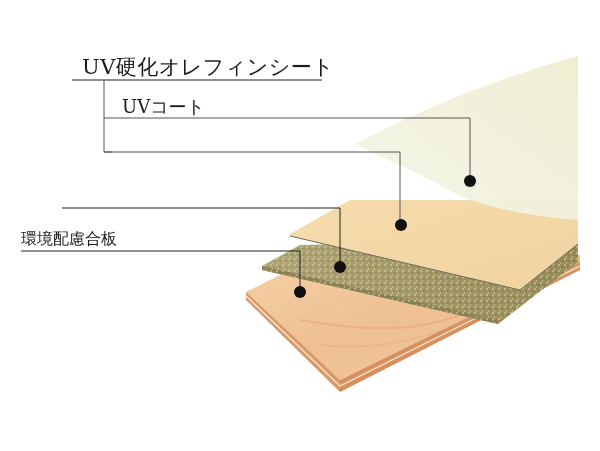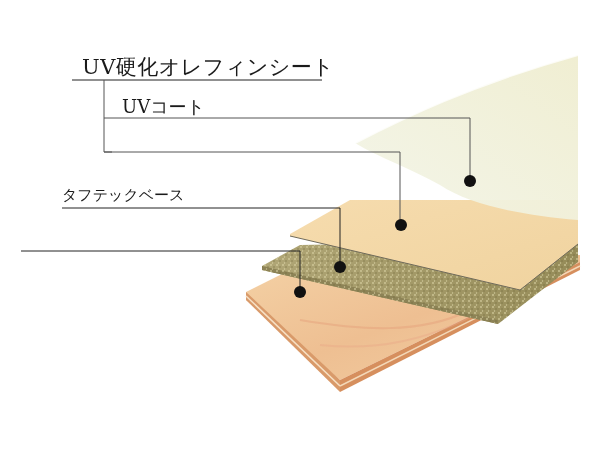--- a/index.html
+++ b/index.html
@@ -95,14 +95,14 @@
     <g fill="#111111">
       <circle cx="470" cy="181" r="6"></circle>
       <circle cx="401" cy="225" r="6"></circle>
       <circle cx="340" cy="267" r="6"></circle>
       <circle cx="300" cy="292" r="6"></circle>
     </g>
   </svg>
 
   <div class="label title-label">UV硬化オレフィンシート</div>
   <div class="label l-uvcoat">UVコート</div>
-  <div class="label l-tough">タフテックベース</div>
+  <div class="label l-plywood">環境配慮合板</div>
 </div>
 
 </body></html>

